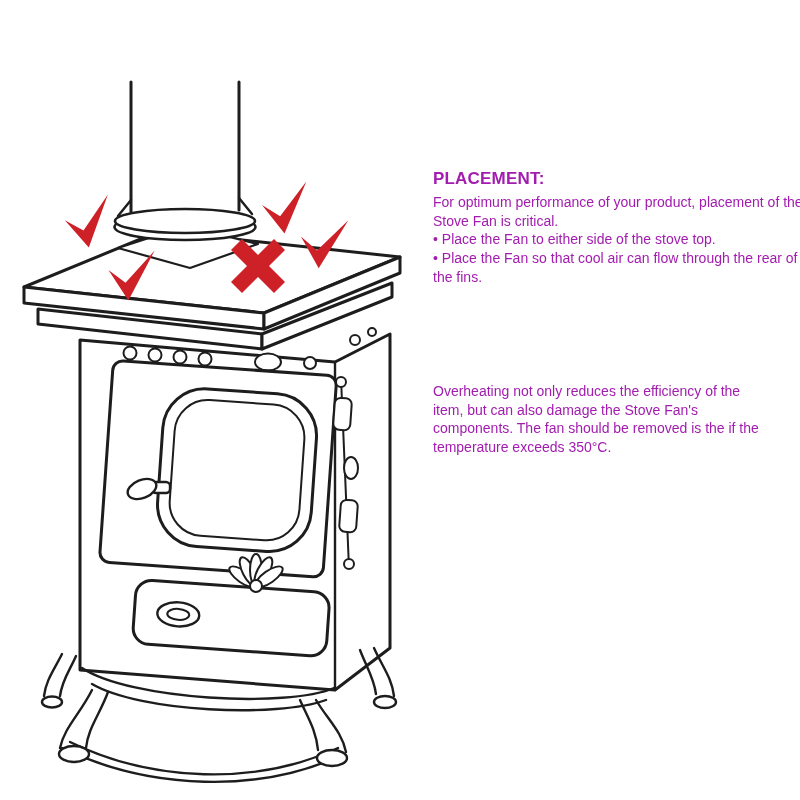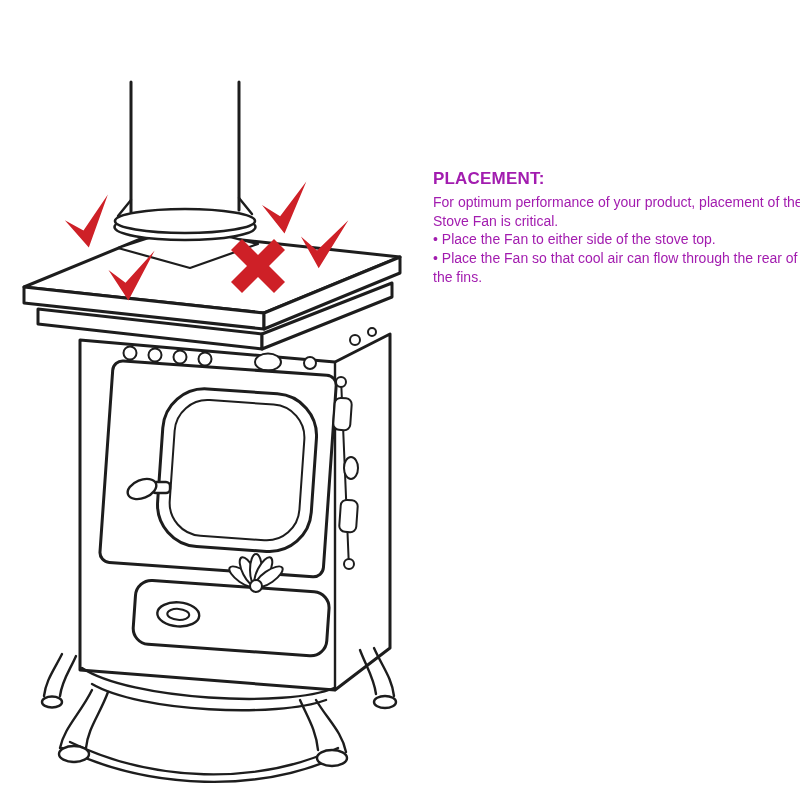--- a/index.html
+++ b/index.html
@@ -161,16 +161,17 @@
   <div class="text-col">
 
     <section class="placement-section">
       <h2>PLACEMENT:</h2>
       <p>For optimum performance of your product, placement of the Stove Fan is critical.</p>
       <p class="bullet">• Place the Fan to either side of the stove top.</p>
       <p class="bullet">• Place the Fan so that cool air can flow through the rear of the fins.</p>
     </section>
 
     <section class="note-section">
+      <p>Overheating not only reduces the efficiency of the item, but can also damage the Stove Fan's components. The fan should be removed is the if the temperature exceeds 350°C.</p>
     </section>
 
   </div>
 </div>
 
 </body></html>

